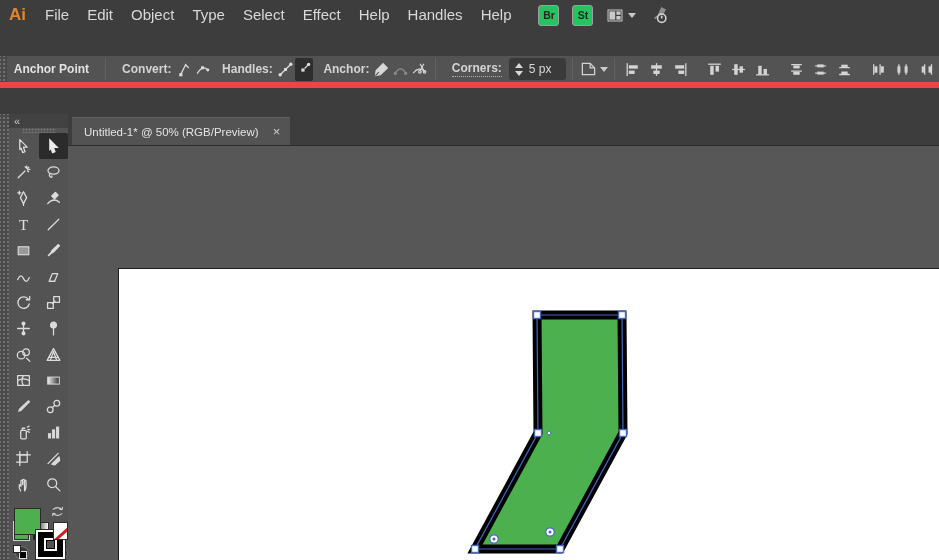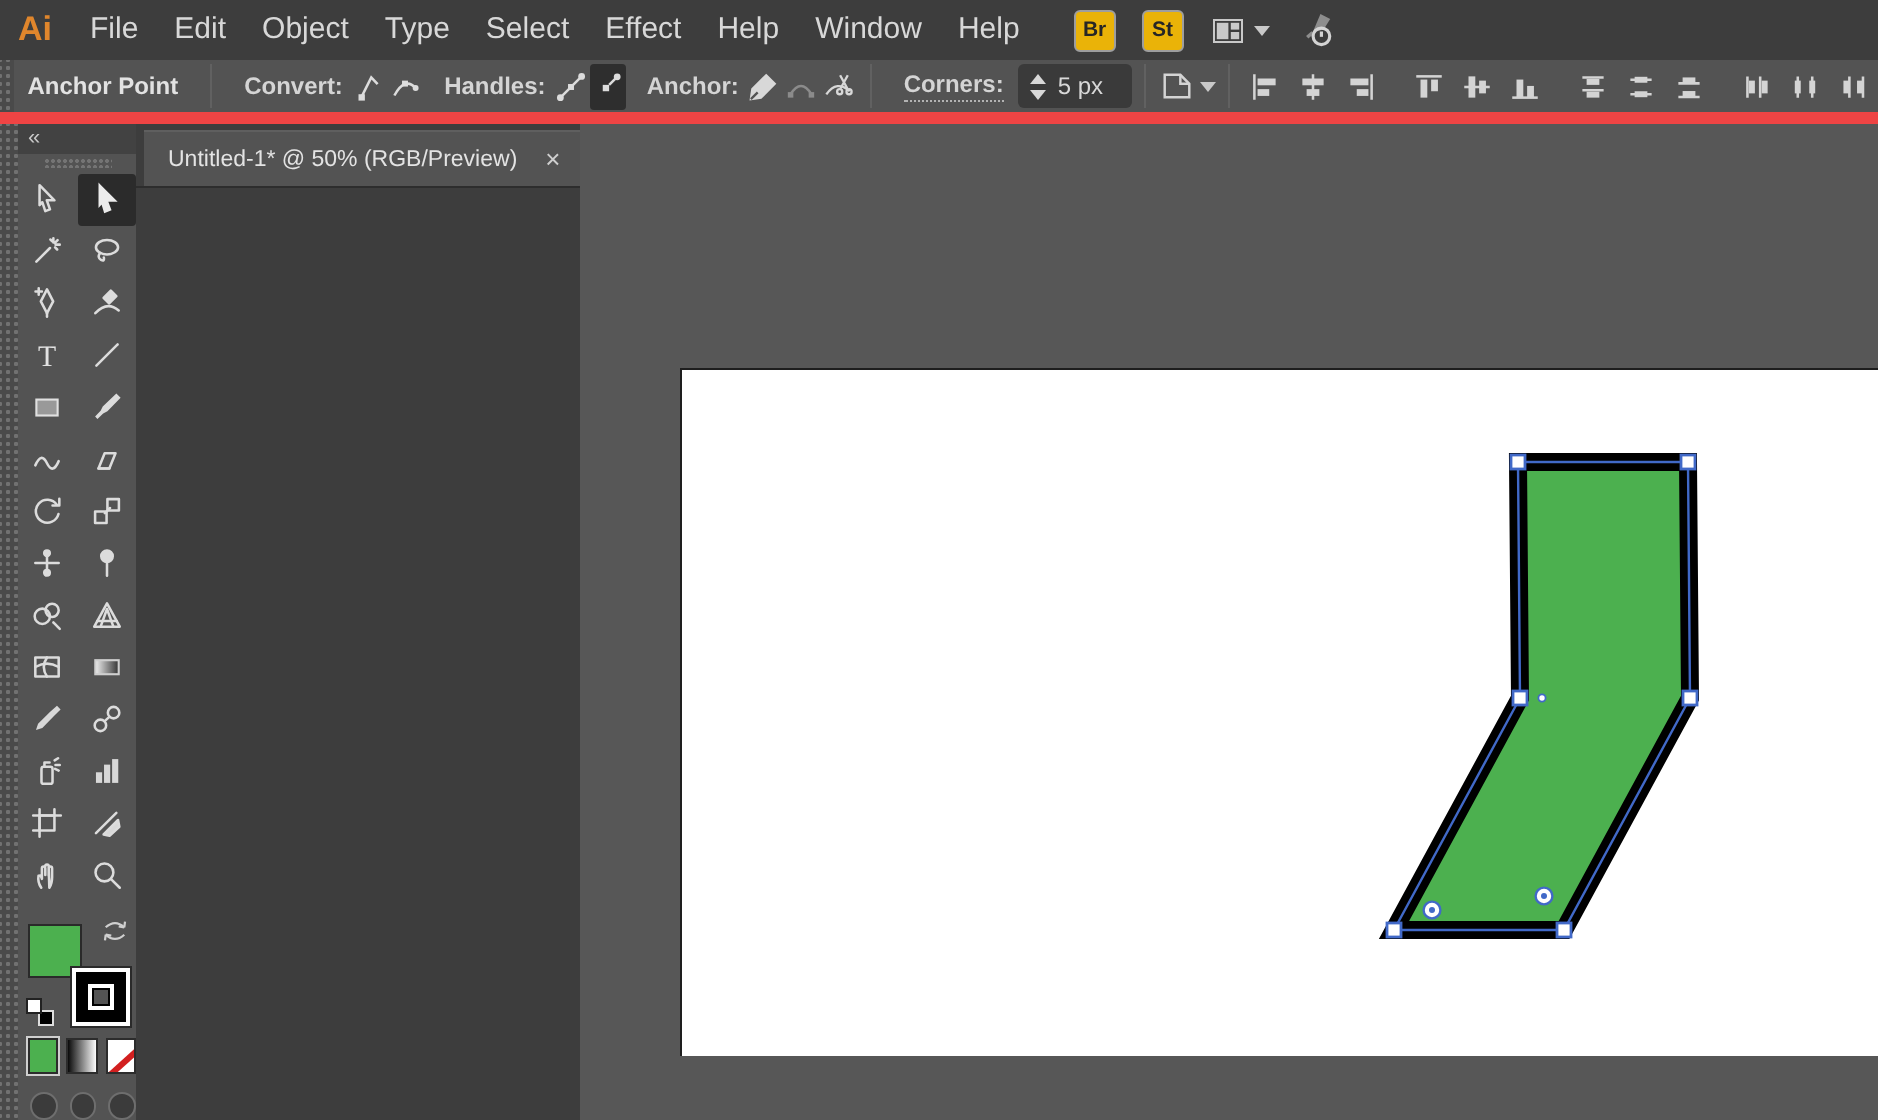--- a/index.html
+++ b/index.html
@@ -1,26 +1,26 @@
 <!DOCTYPE html>
 <html><head>
 <meta charset="utf-8">
 <style>
   * { box-sizing: border-box; margin: 0; padding: 0; }
   html,body { width:939px; height:560px; overflow:hidden; }
   body { font-family:"Liberation Sans", sans-serif; background:#3d3d3d; color:#d8d8d8; font-size:12px; }
-  .app { position:relative; width:939px; height:560px; display:flex; flex-direction:column; }
+  .app { position:relative; width:939px; height:560px; display:flex; flex-direction:column;gap:26px; }
 
   
   .menubar { height:30px; background:#3d3d3d; display:flex; align-items:center; flex:0 0 30px; }
   .ai-logo { color:#e0862c; font-weight:bold; font-size:17px; padding:0 10px 0 9px; }
   .menus { display:flex; align-items:center; }
   .menu-item { color:#d8d8d8; padding:0 9px; height:30px; line-height:30px; cursor:default; background:none; border:none; font-family:inherit; font-size:15px; }
   .mb-right { display:flex; align-items:center; margin-left:18px; gap:13px; }
-  .sq-btn { width:21px; height:21px; background:#eab308; color:#262626; border:1px solid #9e9e9e; border-radius:3px; font-size:10.5px; font-weight:bold; font-family:inherit; line-height:19px; text-align:center; padding:0; }
+  .sq-btn { width:21px; height:21px; background:#22c55e; color:#262626; border:1px solid #9e9e9e; border-radius:3px; font-size:10.5px; font-weight:bold; font-family:inherit; line-height:19px; text-align:center; padding:0; }
   .ws-switcher { display:flex; align-items:center; gap:4px; }
   .caret { width:0; height:0; border-left:4px solid transparent; border-right:4px solid transparent; border-top:5px solid #c9c9c9; display:inline-block; }
 
   
   .controlbar { height:32px; background:#535353; border-bottom:6px solid #ef4444; display:flex; align-items:center; flex:0 0 32px; }
   .grip-v { width:9px; height:100%; background:#4a4a4a; background-image:radial-gradient(#717171 1px, transparent 1.2px); background-size:4px 4px; background-position:2px 2px; }
   .cb-title { font-weight:bold; color:#e2e2e2; padding:0 10px 0 7px; white-space:nowrap; }
   .cb-label { color:#d4d4d4; white-space:nowrap; margin:0 3px 0 10px;font-weight:bold; }
   .sep { width:1px; height:22px; background:#404040; border-right:1px solid #616161; margin:0 6px; }
   .icon-btn { width:25px; height:23px; display:flex; align-items:center; justify-content:center; background:none; border:none; border-radius:2px; padding:0; }
@@ -61,21 +61,21 @@
   .cgn-btn { width:19px; height:18px; border:1px solid #2c2c2c; padding:0; }
   .cgn-color { background:#4CB04F; outline:1px solid #cfcfcf; }
   .cgn-grad { background:linear-gradient(90deg,#0a0a0a,#fdfdfd); }
   .cgn-none { position:relative; background:#fff; overflow:hidden; }
   .cgn-none::after { content:""; position:absolute; left:-3px; top:7px; width:28px; height:3px; background:#d21f1f; transform:rotate(-42deg); }
 
   .modes { display:flex; gap:6px; padding:6px 0 0 6px; }
   .mode-btn { width:14px; height:14px; border-radius:50%; background:#3b3b3b; border:1px solid #6e6e6e; padding:0; }
 
   
-  .content { flex:1; display:flex; flex-direction:row; min-width:0; }
+  .content { flex:1; display:flex; flex-direction:column; min-width:0; }
   .tabbar { height:32px; flex:0 0 32px; background:#3d3d3d; border-bottom:1px solid #2d2d2d; display:flex; align-items:flex-end; }
   .tab { height:28px; background:#535353; color:#e3e3e3; display:flex; align-items:center; padding:0 10px 0 12px; margin-left:4px; font-size:11.5px; white-space:nowrap; border-top:1px solid #5f5f5f; }
   .tab-close { margin-left:14px; color:#cfcfcf; font-size:13px; line-height:1; cursor:default; }
   .canvas { flex:1; position:relative; background:#575757; overflow:hidden; }
   .artboard { position:absolute; left:50px; top:122px; width:821px; height:344px; background:#ffffff; border-top:1px solid #1e1e1e; border-left:1px solid #1e1e1e; }
   .artboard svg { display:block; }
 </style>
 </head>
 <body>
 
@@ -84,21 +84,21 @@
   <div class="menubar">
     <span class="ai-logo">Ai</span>
     <nav class="menus" id="menus">
         <button class="menu-item">File</button>
         <button class="menu-item">Edit</button>
         <button class="menu-item">Object</button>
         <button class="menu-item">Type</button>
         <button class="menu-item">Select</button>
         <button class="menu-item">Effect</button>
         <button class="menu-item">Help</button>
-        <button class="menu-item">Window</button>
+        <button class="menu-item">Handles</button>
         <button class="menu-item">Help</button>
       </nav>
     <div class="mb-right">
       <button class="sq-btn">Br</button>
       <button class="sq-btn">St</button>
       <div class="ws-switcher">
         <span class="menu-icon">
           <svg width="18" height="15" viewBox="0 0 16 15">
             <rect x="1" y="2" width="14" height="11" fill="none" stroke="#c9c9c9"></rect>
             <rect x="2.4" y="3.4" width="5.8" height="8.2" fill="#c9c9c9"></rect>

